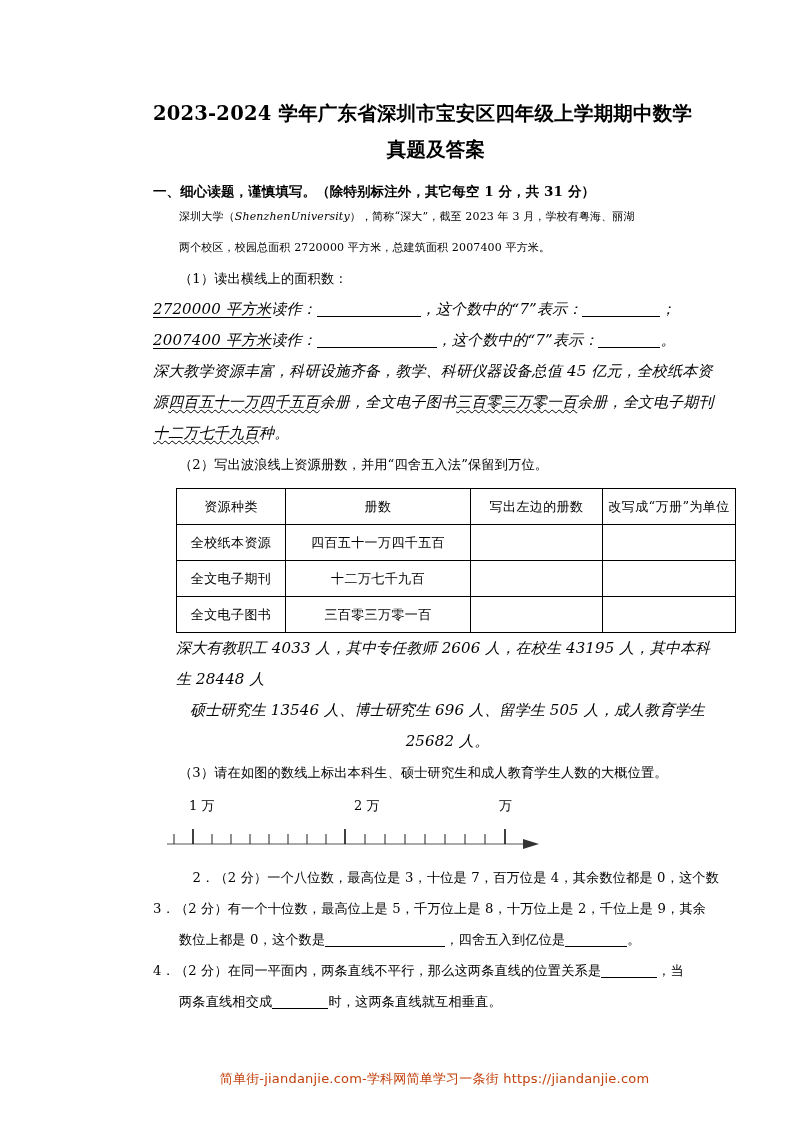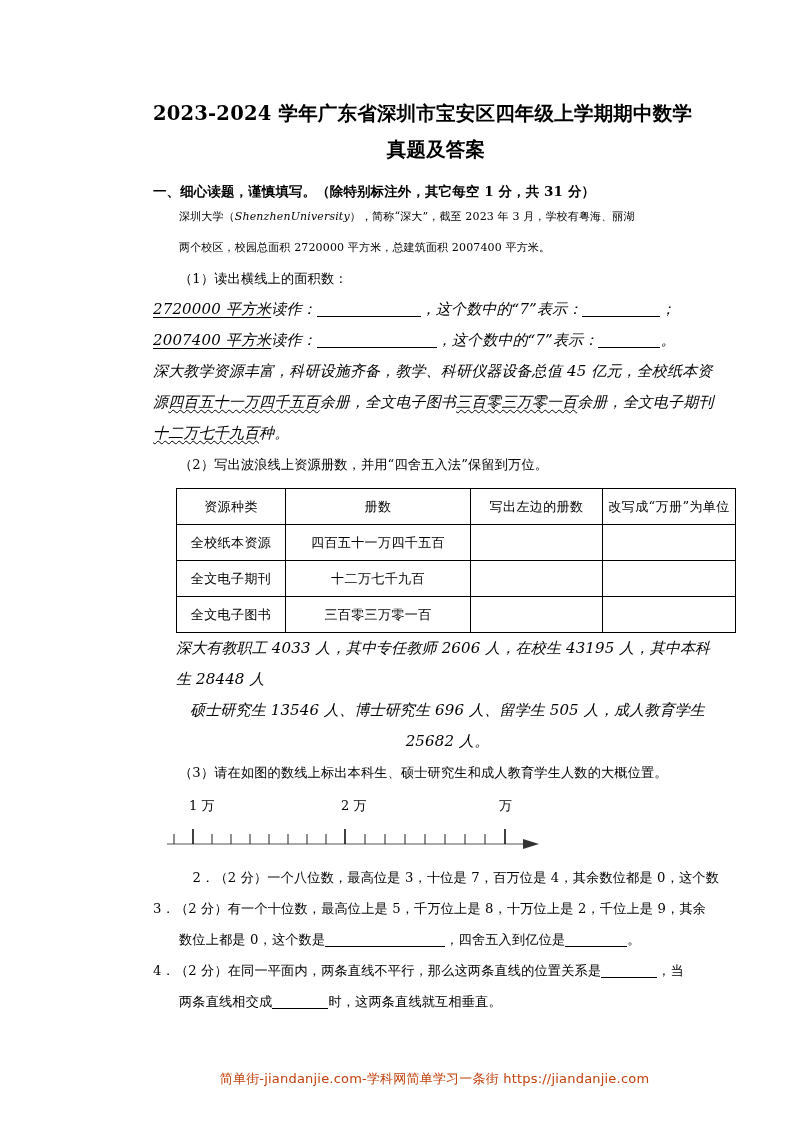--- a/index.html
+++ b/index.html
@@ -222,21 +222,21 @@
         </table>
     </div>
 
     <div class="para-noindent" style="padding-left:23px;">深大有教职工 4033 人，其中专任教师 2606 人，在校生 43195 人，其中本科生 28448 人</div>
     <div class="para-noindent" style="padding-left:23px;text-align:center;">硕士研究生 13546 人、博士研究生 696 人、留学生 505 人，成人教育学生 25682 人。</div>
 
     <div class="sub">（3）请在如图的数线上标出本科生、硕士研究生和成人教育学生人数的大概位置。</div>
 
     <div class="numline-wrap">
       <div class="nl-label" style="left:28px; top:0;">1 万</div>
-      <div class="nl-label" style="left:180px; top:0;">2 万</div>
+      <div class="nl-label" style="left:193px; top:0;">2 万</div>
       <div class="nl-label" style="left:338px; top:0;">万</div>
 
       <svg class="nl-svg" width="400" height="30" viewBox="0 0 400 30">
 
         <line x1="6" y1="22" x2="366" y2="22" stroke="#555" stroke-width="1.2"></line>
 
         <path d="M 362 17 L 378 22 L 362 27 Z" fill="#333"></path>
 
         <line x1="32" y1="7" x2="32" y2="22" stroke="#111" stroke-width="1.6"></line>
         <line x1="184" y1="7" x2="184" y2="22" stroke="#111" stroke-width="1.6"></line>

